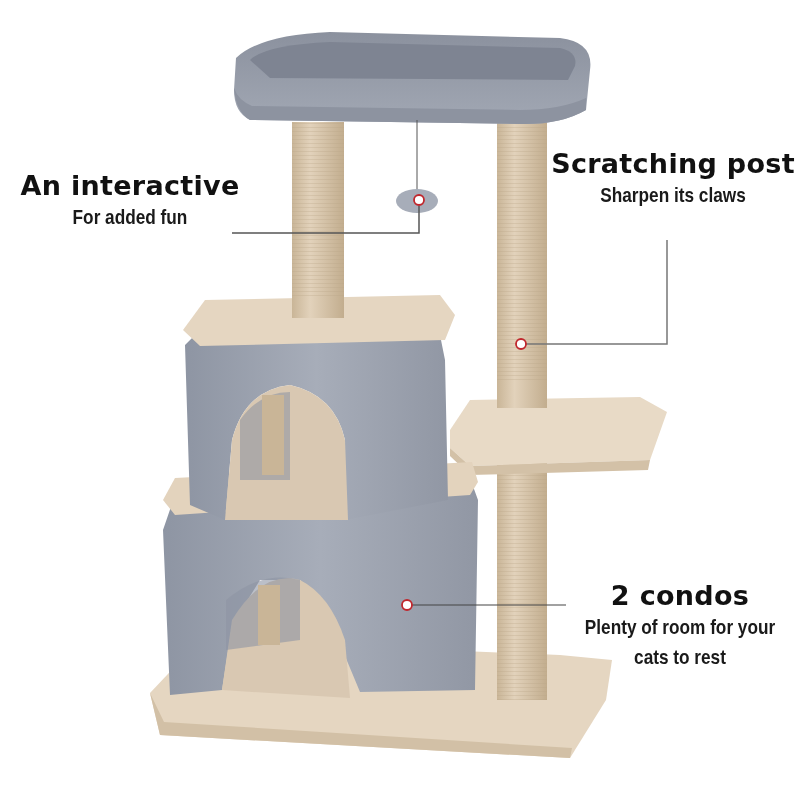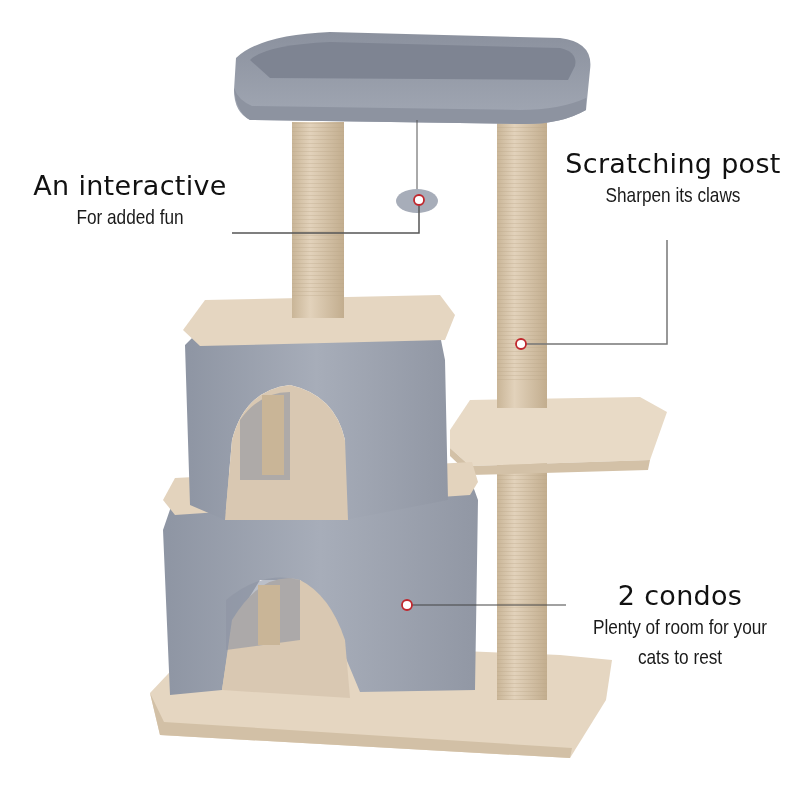--- a/index.html
+++ b/index.html
@@ -1,17 +1,17 @@
 <!DOCTYPE html>
 <html><head>
 <meta charset="utf-8">
 <style>
   html, body { margin: 0; padding: 0; background: #ffffff; }
   body { width: 800px; height: 800px; position: relative; overflow: hidden; font-family: "DejaVu Sans", sans-serif; }
-  .stage { position: absolute; left: 0; top: 0; width: 800px; height: 624px; }
+  .stage { position: absolute; left: 0; top: 0; width: 800px; height: 624px; font-weight: bold; }
   .callout { position: absolute; text-align: center; color: #111111; }
   .callout .title { font-family: "DejaVu Sans", sans-serif; font-size: 27px; line-height: 32px; letter-spacing: 0.3px; }
   .callout .sub { font-family: "Liberation Sans Narrow", "Liberation Sans", sans-serif; font-size: 21px; line-height: 30px; color: #1a1a1a; transform: scaleX(0.82); transform-origin: center; }
   #callout-toy { left: 12px; top: 170px; width: 236px; }
   #callout-post { left: 548px; top: 148px; width: 250px; }
   #callout-condos { left: 560px; top: 580px; width: 240px; }
 </style>
 </head>
 <body>
 

